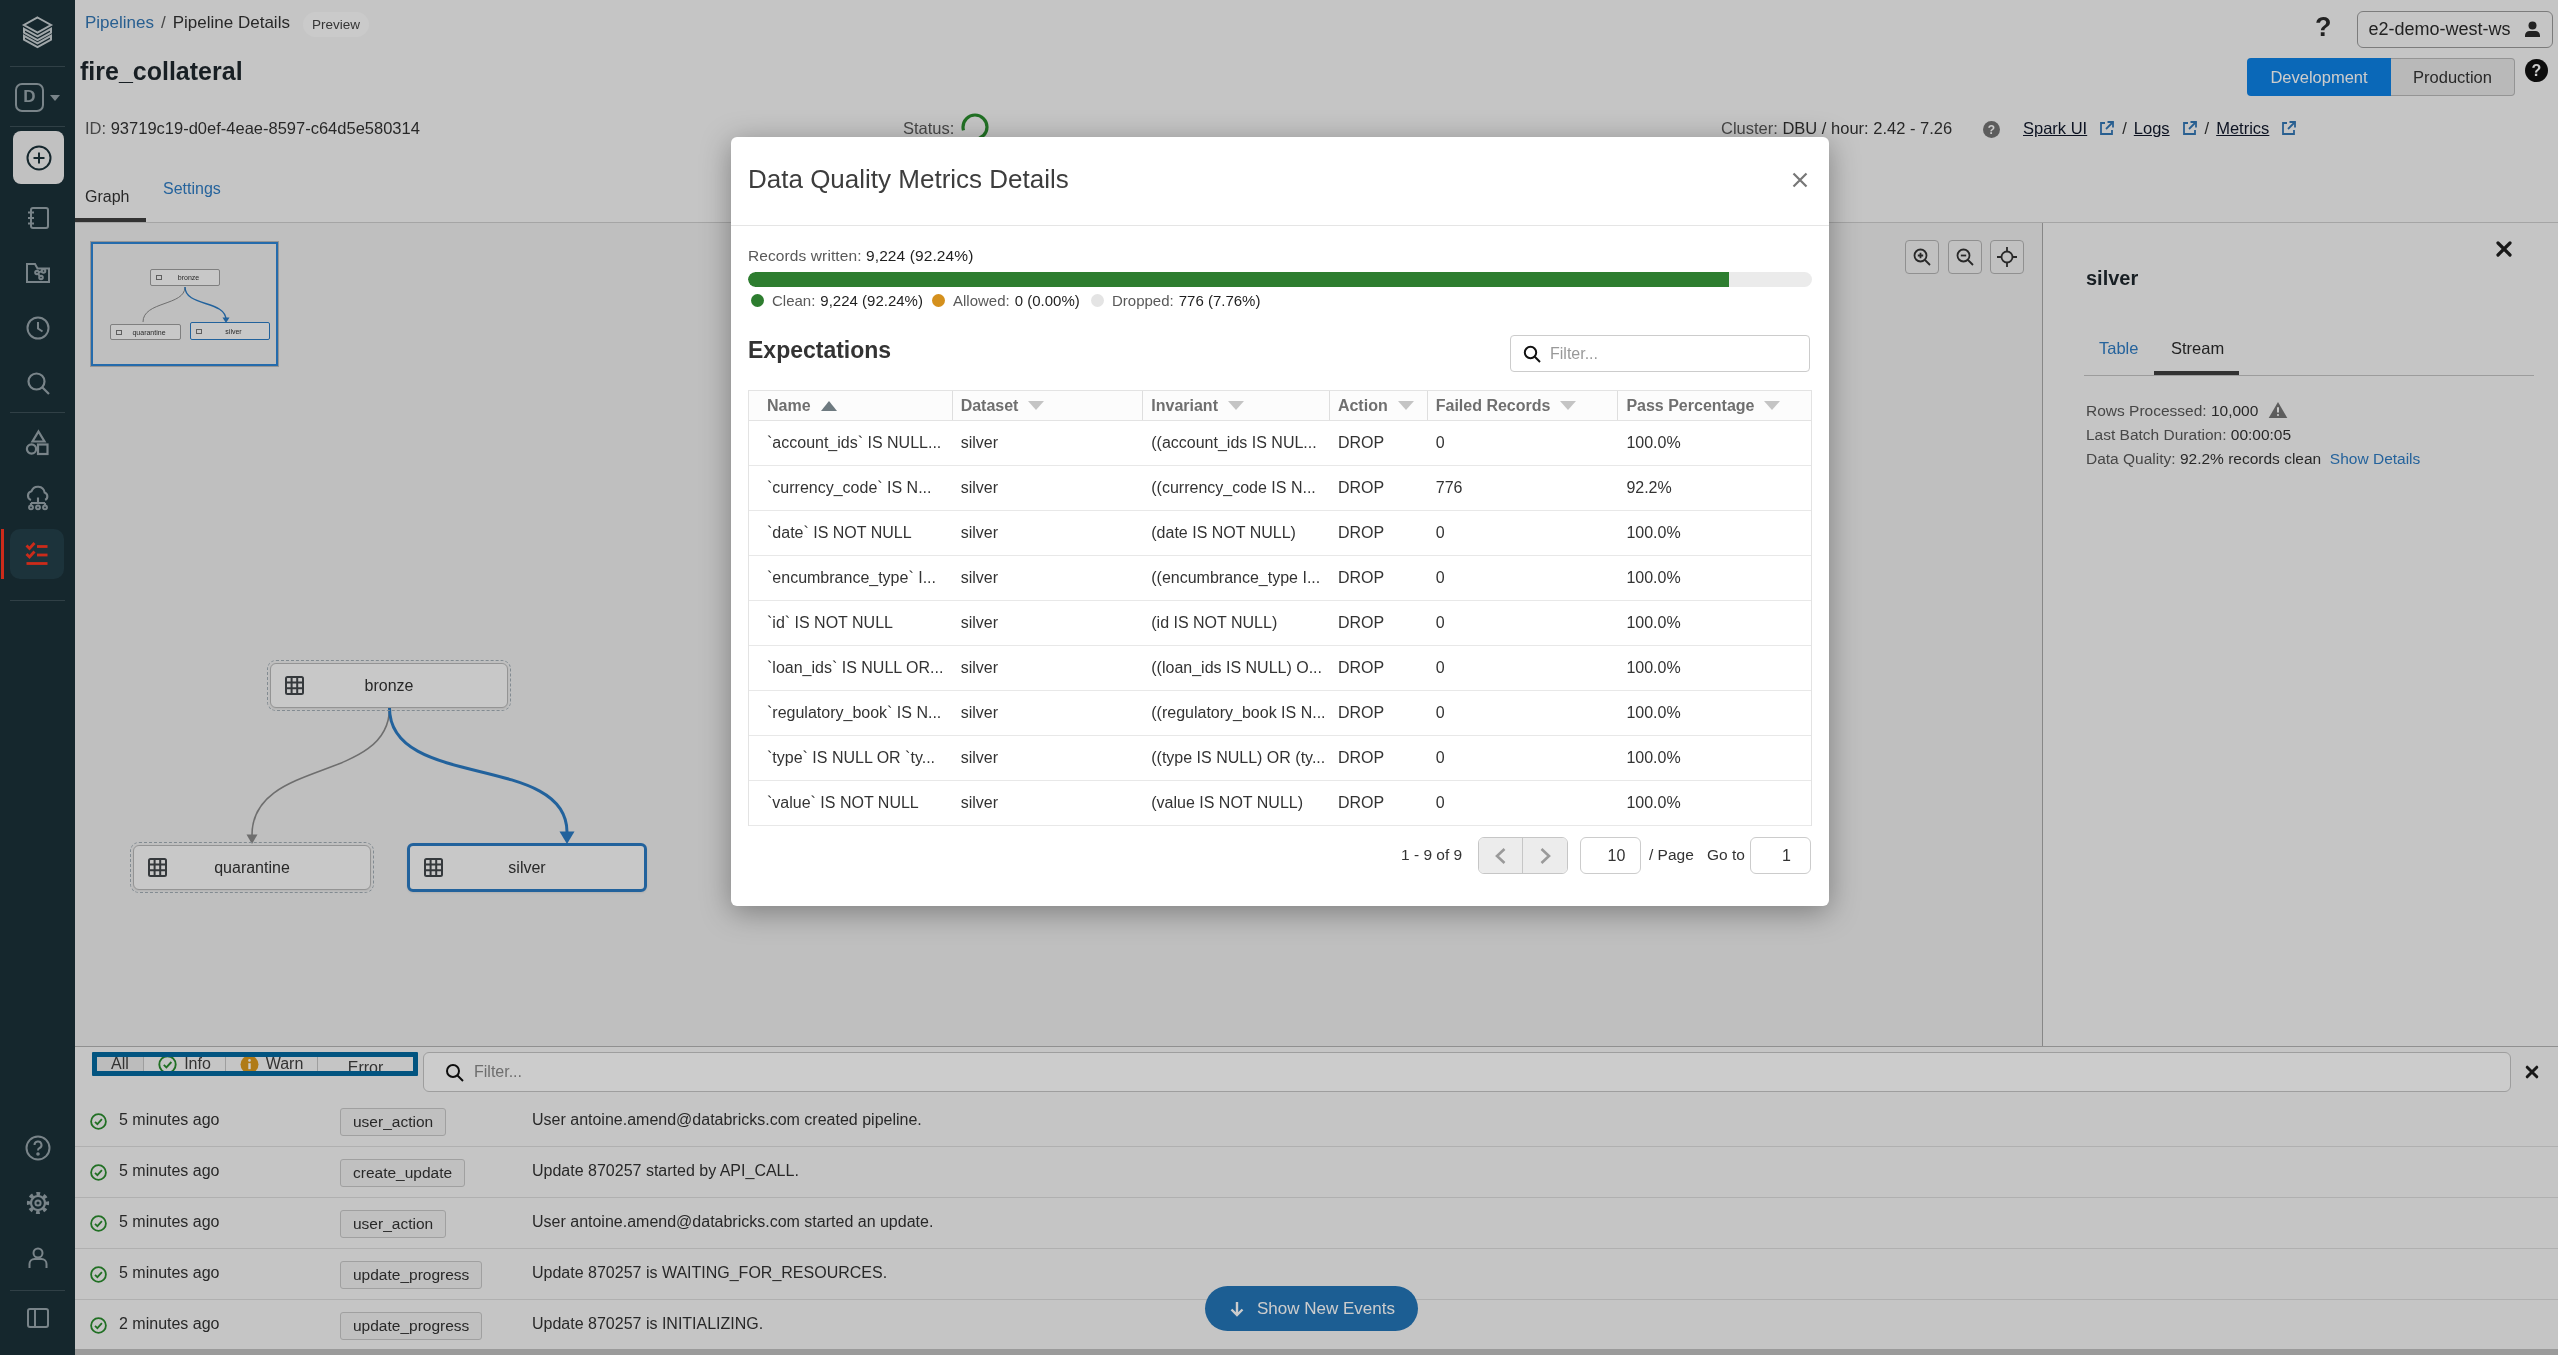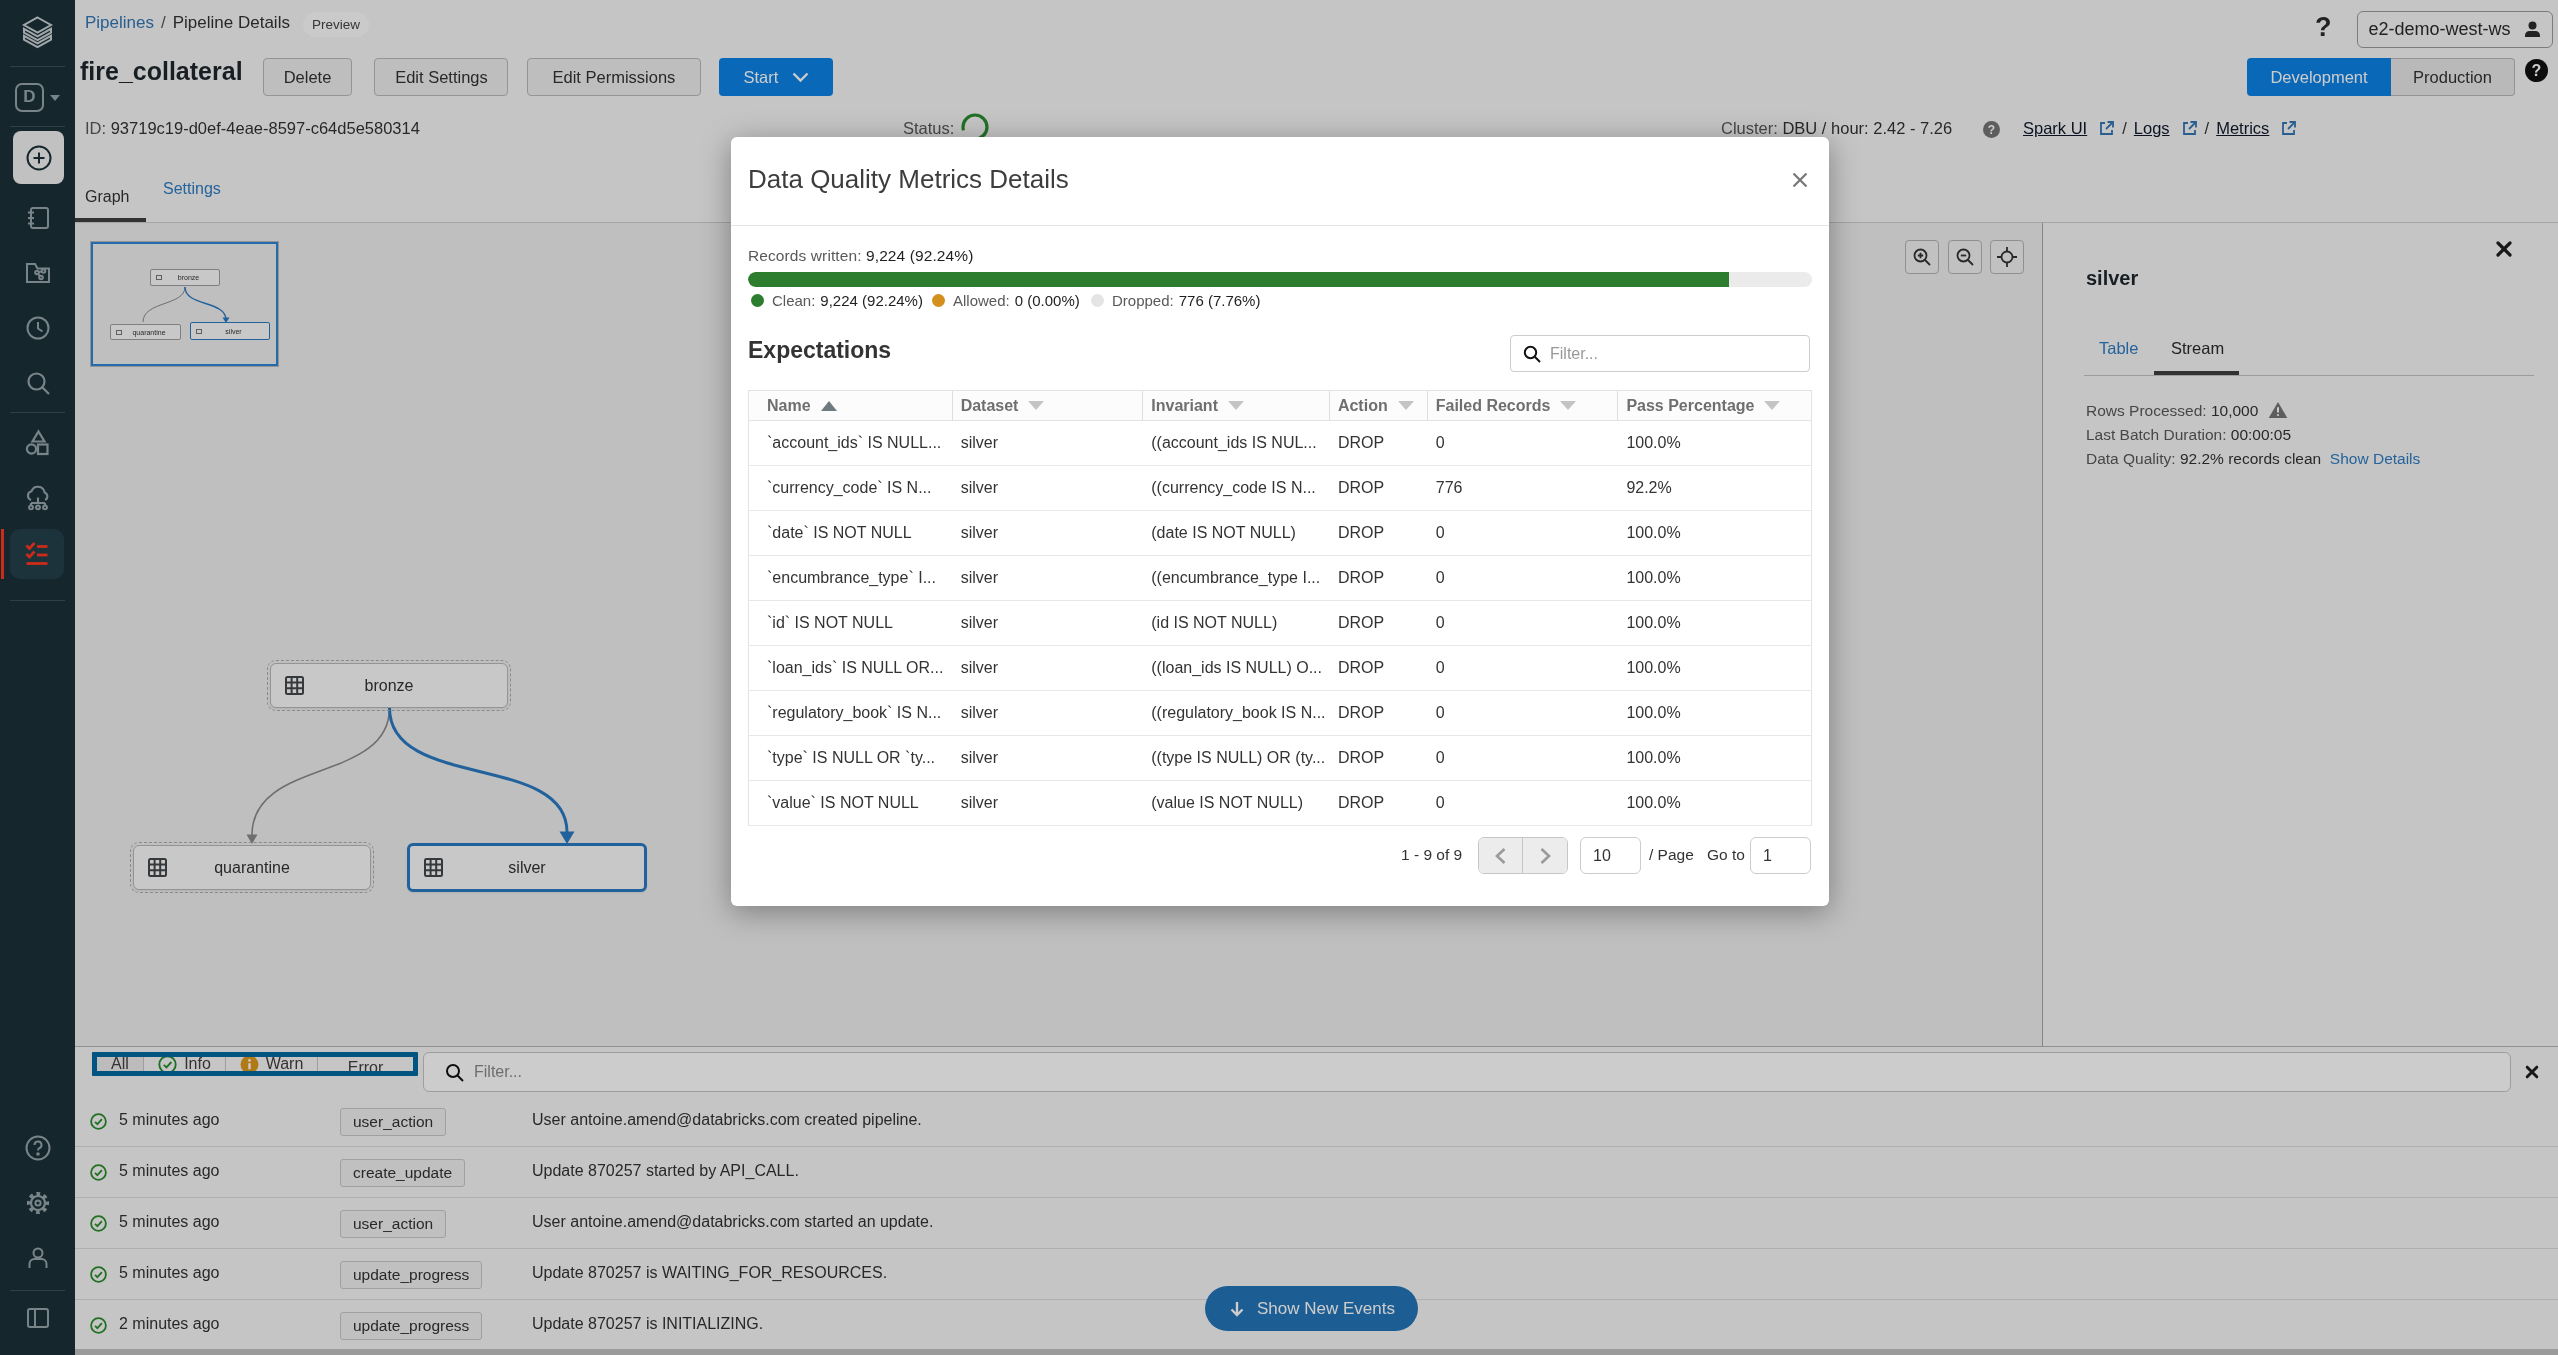--- a/index.html
+++ b/index.html
@@ -136,21 +136,21 @@
   .m-td { display:flex; align-items:center; padding-left:8px; font-size:16px; color:#333; white-space:nowrap; overflow:hidden; }
   .c0 { width:204px; padding-left:18px; } .c1 { width:191px; } .c2 { width:187px; } .c3 { width:98px; } .c4 { width:191px; } .c5 { width:193px; }
   .sort-up { width:0; height:0; border-left:8px solid transparent; border-right:8px solid transparent; border-bottom:10px solid #6e7a80; margin-left:10px; }
   .sort-down { width:0; height:0; border-left:8px solid transparent; border-right:8px solid transparent; border-top:9px solid #c4c4c4; margin-left:10px; }
 
   .m-pag { position:absolute; top:700px; left:0; width:1098px; height:37px; font-size:15.5px; color:#333; }
   .pag-range { position:absolute; left:670px; top:9px; }
   .pag-btns { position:absolute; left:747px; top:0; display:flex; border:1px solid #c6c6c6; border-radius:6px; overflow:hidden; height:37px; }
   .pag-btn { width:44px; height:35px; background:#ececec; display:flex; align-items:center; justify-content:center; }
   .pag-btn.prev { border-right:1px solid #c6c6c6; }
-  .pag-input { position:absolute; top:0; height:37px; border:1px solid #ccc; border-radius:6px; font-size:16px; color:#333; padding-left:12px; width:61px; font-family:"Liberation Sans",sans-serif; outline:none; }
+  .pag-input { position:absolute; top:0; height:37px; border:1px solid #ccc; border-radius:6px; font-size:16px; color:#333; padding-left:12px; width:61px; font-family:"Liberation Sans",sans-serif; outline:none;text-align:center; }
   .pag-size { left:849px; }
   .pag-goto-in { left:1019px; }
   .pag-label-page { position:absolute; left:918px; top:9px; }
   .pag-label-goto { position:absolute; left:976px; top:9px; }
 
   svg { display:block; }
 </style>
 </head>
 <body>
 
@@ -259,31 +259,20 @@
       </svg>
     </div>
   </div>
 
   <div class="topbar">
     <div class="breadcrumb">
       <a href="#">Pipelines</a><span class="sep">/</span><span class="crumb-current">Pipeline Details</span>
       <span class="badge-preview">Preview</span>
     </div>
     <div class="page-title">fire_collateral</div>
-    <div class="hbtns">
-      <button class="btn btn-delete">Delete</button>
-      <button class="btn btn-editset">Edit Settings</button>
-      <button class="btn btn-editperm">Edit Permissions</button>
-      <button class="btn btn-start">
-          <span>Start</span>
-          <svg width="17" height="11" viewBox="0 0 17 11" fill="none" stroke="#fff" stroke-width="2.4">
-            <path d="M1.5 1.5 L8.5 8.5 L15.5 1.5"></path>
-          </svg>
-        </button>
-    </div>
     <div class="q-help">?</div>
     <div class="user-chip">
       <span>e2-demo-west-ws</span>
       <svg width="19" height="19" viewBox="0 0 19 19" fill="#2b2b2b">
         <circle cx="9.5" cy="5.5" r="4"></circle>
         <path d="M2 17 v-1.5 a4.5 4.5 0 0 1 4.5-4.5 h6 a4.5 4.5 0 0 1 4.5 4.5 V17 Z"></path>
       </svg>
     </div>
     <div class="toggle">
       <div class="t-dev">Development</div>

